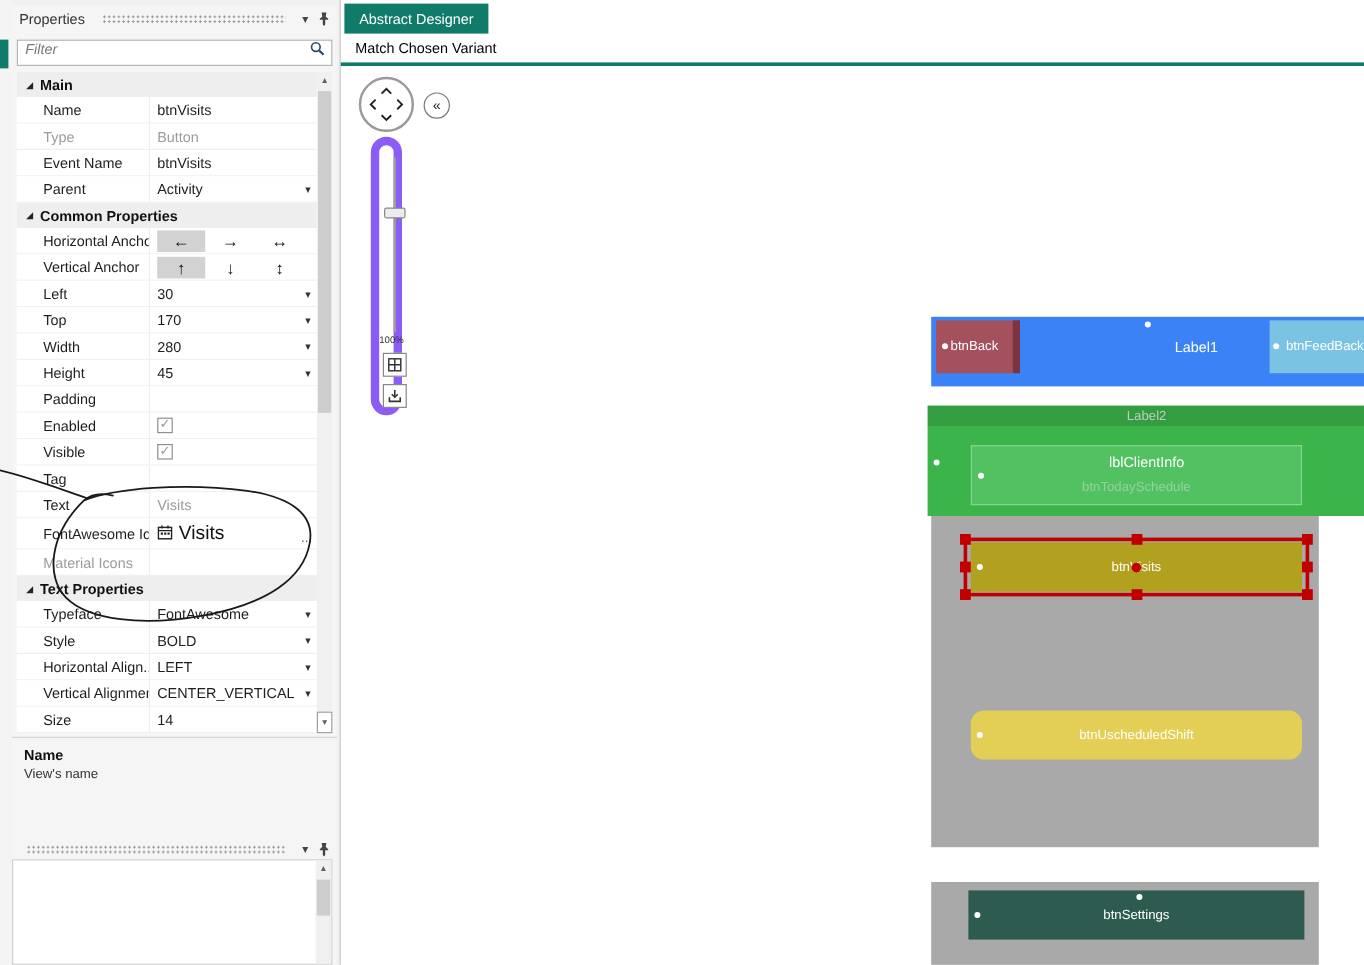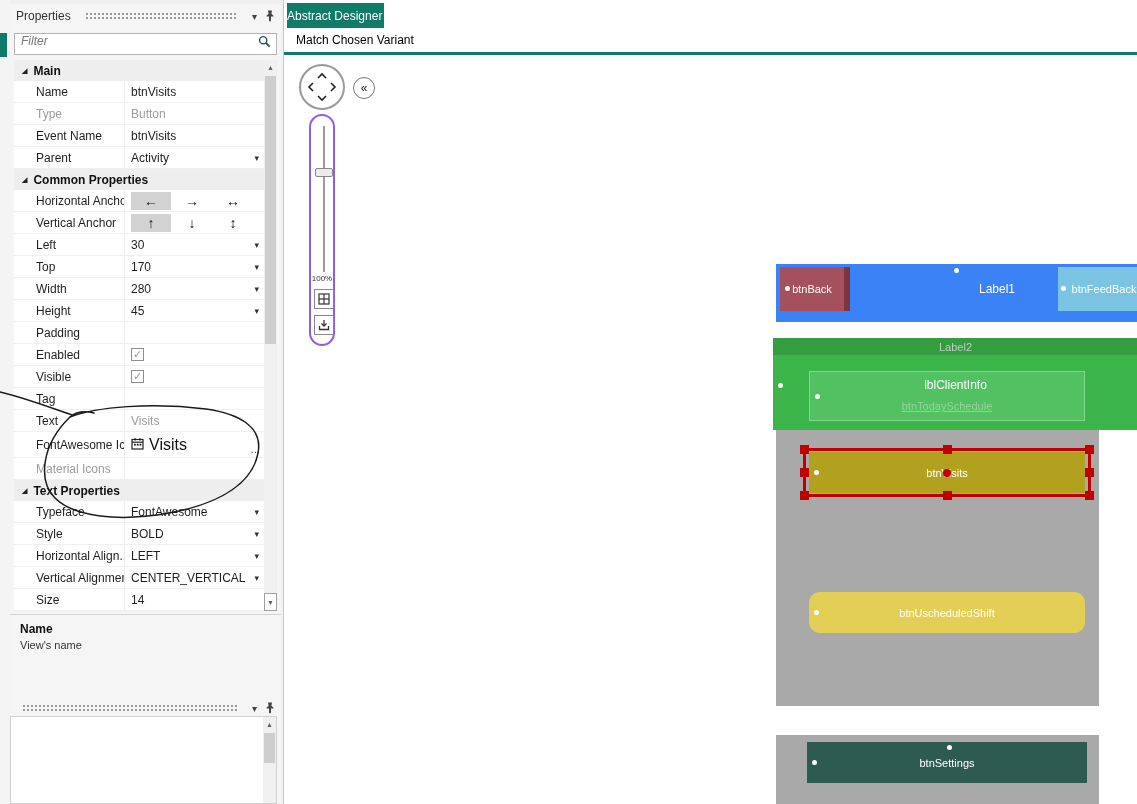--- a/index.html
+++ b/index.html
@@ -62,31 +62,31 @@
   #footer-title { font-size:12px; font-weight:bold; color:#111; }
   #footer-desc { font-size:11px; color:#333; margin-top:3px; }
 
   #panel2-header { top:692px; }
   #panel2 { left:0px; top:712px; width:267px; height:88px; background:#fff; border:1px solid #d0d0d0; }
   #p2-scroll { position:absolute; right:0; top:0; width:13px; height:100%; background:#f0f0f0; }
   #p2-thumb { position:absolute; left:1px; top:16px; width:11px; height:30px; background:#cdcdcd; cursor:pointer; }
 
   
   #designer { left:283px; top:0; width:854px; height:804px; background:#fff; border-left:1px solid #c8c8c8; }
-  #tab { left:3px; top:3px; width:97px; height:25px; background:#0f7b68; color:#fff;
-    font-size:12px; display:flex; align-items:center; justify-content:flex-start; cursor:pointer; }
+  #tab { left:3px; top:3px; width:120px; height:25px; background:#0f7b68; color:#fff;
+    font-size:12px; display:flex; align-items:center; justify-content:center; cursor:pointer; }
   #toolbar-label { left:12px; top:33px; font-size:12px; color:#000; cursor:pointer; }
   #teal-line { left:0; top:52px; width:100%; height:3px; background:#0f7b68; }
 
   
   #pan-ctl { left:15px; top:64px; width:46px; height:46px; border:2px solid #999; border-radius:50%;
     background:#fff; cursor:pointer; }
   #collapse-btn { left:69px; top:77px; width:22px; height:22px; border:1.5px solid #777; border-radius:50%;
     background:#fff; display:flex; align-items:center; justify-content:center; font-size:12px; color:#222; cursor:pointer; }
-  #tool-pill { left:25px; top:114px; width:26px; height:232px; border:2px solid #8b5cf6; border-radius:13px; background:#fff; }
+  #tool-pill { left:25px; top:114px; width:26px; height:232px; border:7px solid #8b5cf6; border-radius:13px; background:#fff; }
   #zoom-track { position:absolute; left:12px; top:10px; width:2px; height:146px; background:#9c9c9c; }
   #zoom-handle { position:absolute; left:4px; top:52px; width:18px; height:9px; background:#ececec;
     border:1px solid #888; border-radius:2px; cursor:pointer; }
   #zoom-label { position:absolute; left:0; top:158px; width:100%; text-align:center; font-size:8px; color:#333; }
   .pill-btn { position:absolute; left:3px; width:20px; height:20px; border:1px solid #888; background:#fff;
     display:flex; align-items:center; justify-content:center; cursor:pointer; }
   #fit-btn { top:173px; }
   #export-btn { top:199px; }
 
   
@@ -98,21 +98,21 @@
   #btn-back { left:4px; top:3px; width:70px; height:44px; background:#a4515d; border-right:6px solid #7c3440; cursor:pointer; }
   #label1 { left:80px; top:3px; width:282px; height:44px; color:#fff; font-size:12px;
     display:flex; align-items:center; justify-content:center; }
   #btn-feedback { left:282px; top:3px; width:92px; height:44px; background:#7bc3e2; cursor:pointer; }
 
   #green-panel { left:489px; top:338px; width:365px; height:92px; background:#3bb54a; }
   #label2-band { left:0; top:0; width:100%; height:17px; background:rgba(0,0,0,0.13);
     display:flex; align-items:center; justify-content:center; font-size:11px; color:#c3cbc4; }
   #btn-today { left:36px; top:33px; width:276px; height:50px; background:#52c161;
     border:1px solid #84d58f; cursor:pointer; }
-  #btn-today .view-text { color:#98d1a0; align-items:flex-end; padding-bottom:8px;text-decoration:underline; }
+  #btn-today .view-text { color:#98d1a0; align-items:flex-end; padding-bottom:8px; }
   #lbl-clientinfo { left:0; top:40px; width:100%; text-align:center; color:#fff; font-size:12px; }
 
   #gray1 { left:492px; top:430px; width:323px; height:276px; background:#a9a9a9; }
   #btn-visits { left:33px; top:22px; width:276px; height:41px; background:#b2a01f; cursor:pointer; }
   #btn-patients { left:33px; top:92px; width:276px; height:41px; background:#c9b897; cursor:pointer; }
   #btn-unscheduled { left:33px; top:162px; width:276px; height:41px; background:#e3cf55; cursor:pointer;border-radius:11px; }
 
   #selection { left:27px; top:18px; width:288px; height:49px; border:3px solid #c00000; pointer-events:none; }
   .handle { position:absolute; width:9px; height:9px; background:#c00000; pointer-events:auto; cursor:pointer; }
   .h-tl { left:-6px; top:-6px; } .h-tc { left:calc(50% - 4.5px); top:-6px; } .h-tr { right:-6px; top:-6px; }

